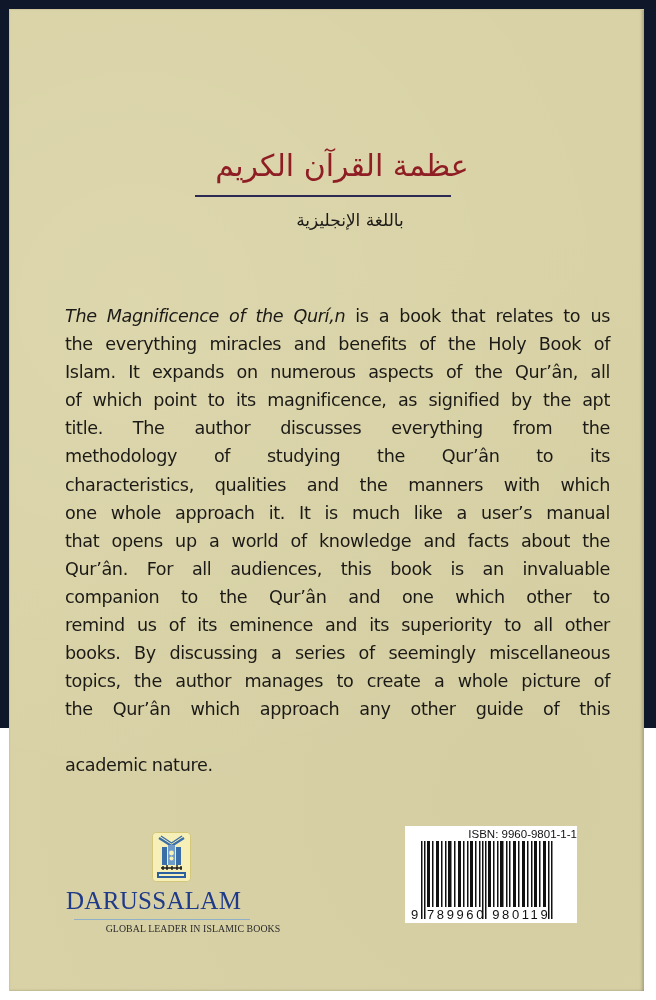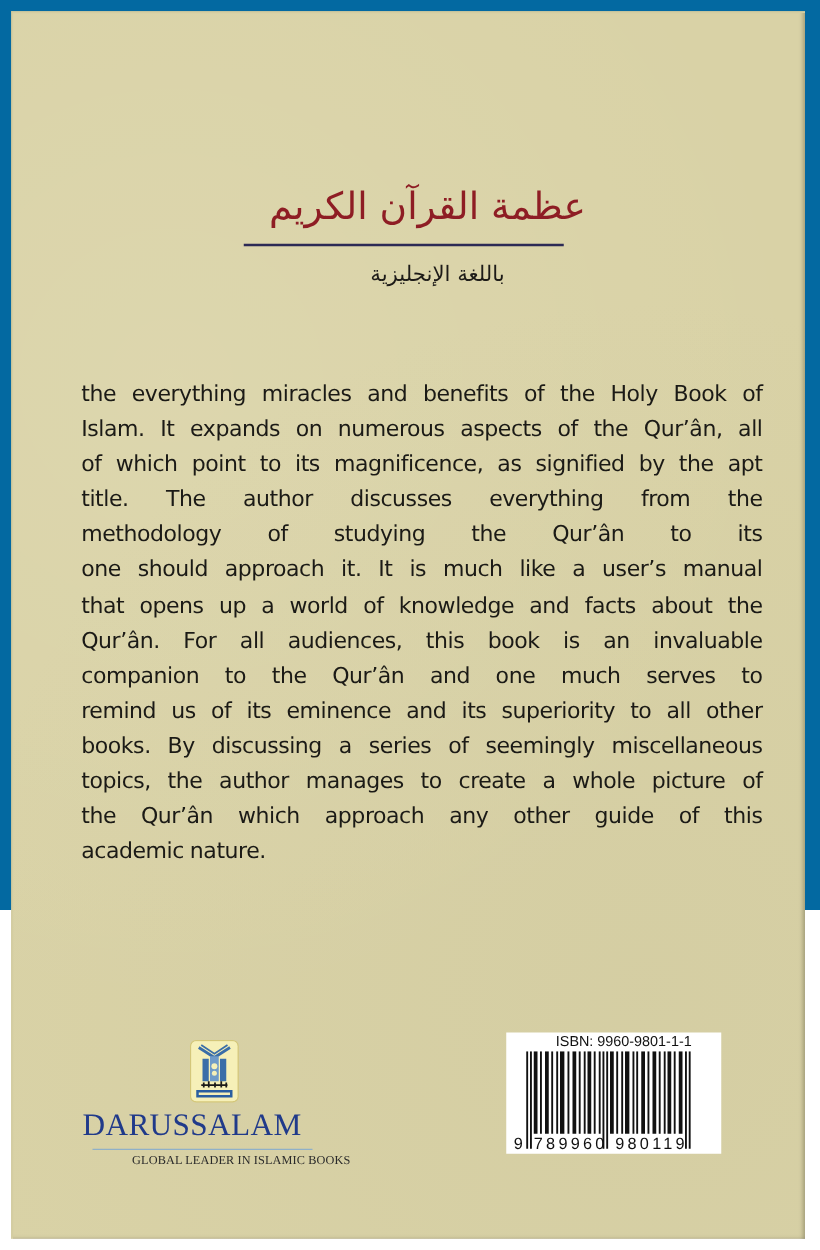--- a/index.html
+++ b/index.html
@@ -7,21 +7,21 @@
     padding: 0;
     width: 656px;
     height: 1000px;
     background: #ffffff;
     overflow: hidden;
   }
   .page {
     position: relative;
     width: 656px;
     height: 728px;
-    background: #0369a1;
+    background: #0f172a;
   }
   .cover {
     position: absolute;
     left: 9px;
     top: 9px;
     width: 634px;
     height: 981px;
     background: #d9d2a6;
     background-image:
       radial-gradient(circle at 20% 30%, rgba(255,255,240,0.10), rgba(0,0,0,0) 60%),
@@ -79,20 +79,21 @@
   }
   .blurb .line {
     display: block;
     text-align: justify;
     text-align-last: justify;
     white-space: nowrap;
     overflow: visible;
   }
   .blurb .line.last {
     text-align-last: left;
+    margin-top: 28px;
   }
   .blurb em {
     font-style: italic;
   }
   .logo-wrap {
     position: absolute;
     left: 56px;
     top: 819px;
     width: 190px;
     height: 110px;
@@ -150,21 +151,21 @@
     top: 816px;
     width: 172px;
     height: 97px;
     background: #ffffff;
   }
   .isbn-label {
     position: absolute;
     left: 0;
     right: 0;
     top: 1px;
-    text-align: center;
+    text-align: right;
     font-family: "Liberation Sans", sans-serif;
     font-size: 11.5px;
     color: #111;
     line-height: 14px;
     padding-left: 16px;
   }
   .bars {
     position: absolute;
     left: 8px;
     top: 15px;
@@ -187,29 +188,31 @@
 <body>
 
 <div class="page">
   <div class="cover">
 
     <div class="arabic-title">عظمة القرآن الكريم</div>
     <div class="title-rule"></div>
     <div class="arabic-subtitle">باللغة الإنجليزية</div>
 
     <div class="blurb">
+      <span class="line"><em>The Magnificence of the Qurí,n</em><span> is a book that relates to us</span></span>
       <span class="line">the everything miracles and benefits of the Holy Book of</span>
       <span class="line">Islam. It expands on numerous aspects of the Qur’ân, all</span>
       <span class="line">of which point to its magnificence, as signified by the apt</span>
       <span class="line">title. The author discusses everything from the</span>
       <span class="line">methodology of studying the Qur’ân to its</span>
-      <span class="line">one should approach it. It is much like a user’s manual</span>
+      <span class="line">characteristics, qualities and the manners with which</span>
+      <span class="line">one whole approach it. It is much like a user’s manual</span>
       <span class="line">that opens up a world of knowledge and facts about the</span>
       <span class="line">Qur’ân. For all audiences, this book is an invaluable</span>
-      <span class="line">companion to the Qur’ân and one much serves to</span>
+      <span class="line">companion to the Qur’ân and one which other to</span>
       <span class="line">remind us of its eminence and its superiority to all other</span>
       <span class="line">books. By discussing a series of seemingly miscellaneous</span>
       <span class="line">topics, the author manages to create a whole picture of</span>
       <span class="line">the Qur’ân which approach any other guide of this</span>
       <span class="line last">academic nature.</span>
     </div>
 
     <div class="logo-wrap">
       <div class="logo-badge">
         <svg width="37" height="48" viewBox="0 0 37 48">

